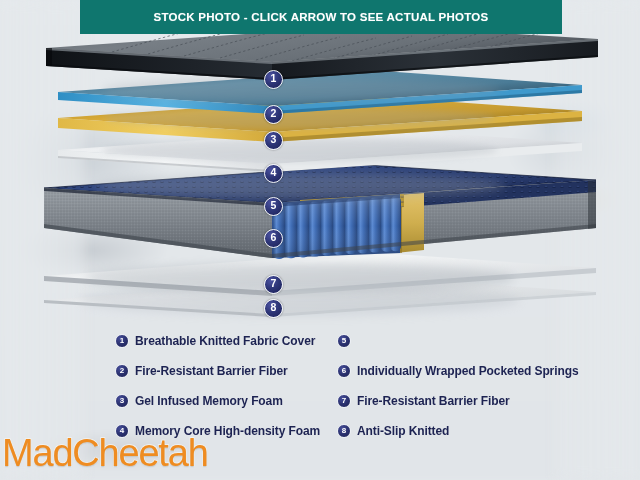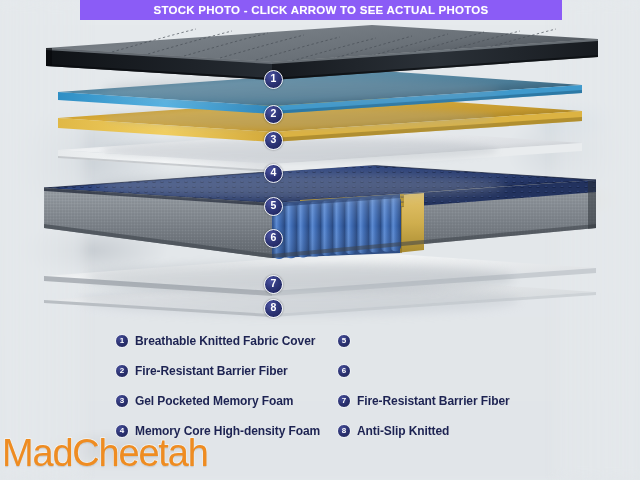--- a/index.html
+++ b/index.html
@@ -42,22 +42,22 @@
   }
   .side-veil.left  { left: 0; }
   .side-veil.right { right: 0; transform: scaleX(-1); }
 
   
   .banner {
     position: absolute;
     left: 80px;
     top: 0;
     width: 482px;
-    height: 20px;
-    background: #8b5cf6;
+    height: 34px;
+    background: #0f766e;
     display: flex;
     align-items: center;
     justify-content: center;
     z-index: 40;
   }
   .banner-text {
     color: #ffffff;
     font-size: 11.5px;
     font-weight: bold;
     letter-spacing: 0.25px;
@@ -417,34 +417,35 @@
       <div class="legend-row">
         <span class="legend-badge">1</span>
         <span class="legend-label">Breathable Knitted Fabric Cover</span>
       </div>
       <div class="legend-row">
         <span class="legend-badge">2</span>
         <span class="legend-label">Fire-Resistant Barrier Fiber</span>
       </div>
       <div class="legend-row">
         <span class="legend-badge">3</span>
-        <span class="legend-label">Gel Pocketed Memory Foam</span>
+        <span class="legend-label">Gel Infused Memory Foam</span>
       </div>
       <div class="legend-row">
         <span class="legend-badge">4</span>
         <span class="legend-label">Memory Core High-density Foam</span>
       </div>
     </div>
 
     <div class="legend-col c2">
       <div class="legend-row">
         <span class="legend-badge">5</span>
       </div>
       <div class="legend-row">
         <span class="legend-badge">6</span>
+        <span class="legend-label">Individually Wrapped Pocketed Springs</span>
       </div>
       <div class="legend-row">
         <span class="legend-badge">7</span>
         <span class="legend-label">Fire-Resistant Barrier Fiber</span>
       </div>
       <div class="legend-row">
         <span class="legend-badge">8</span>
         <span class="legend-label">Anti-Slip Knitted</span>
       </div>
     </div>

